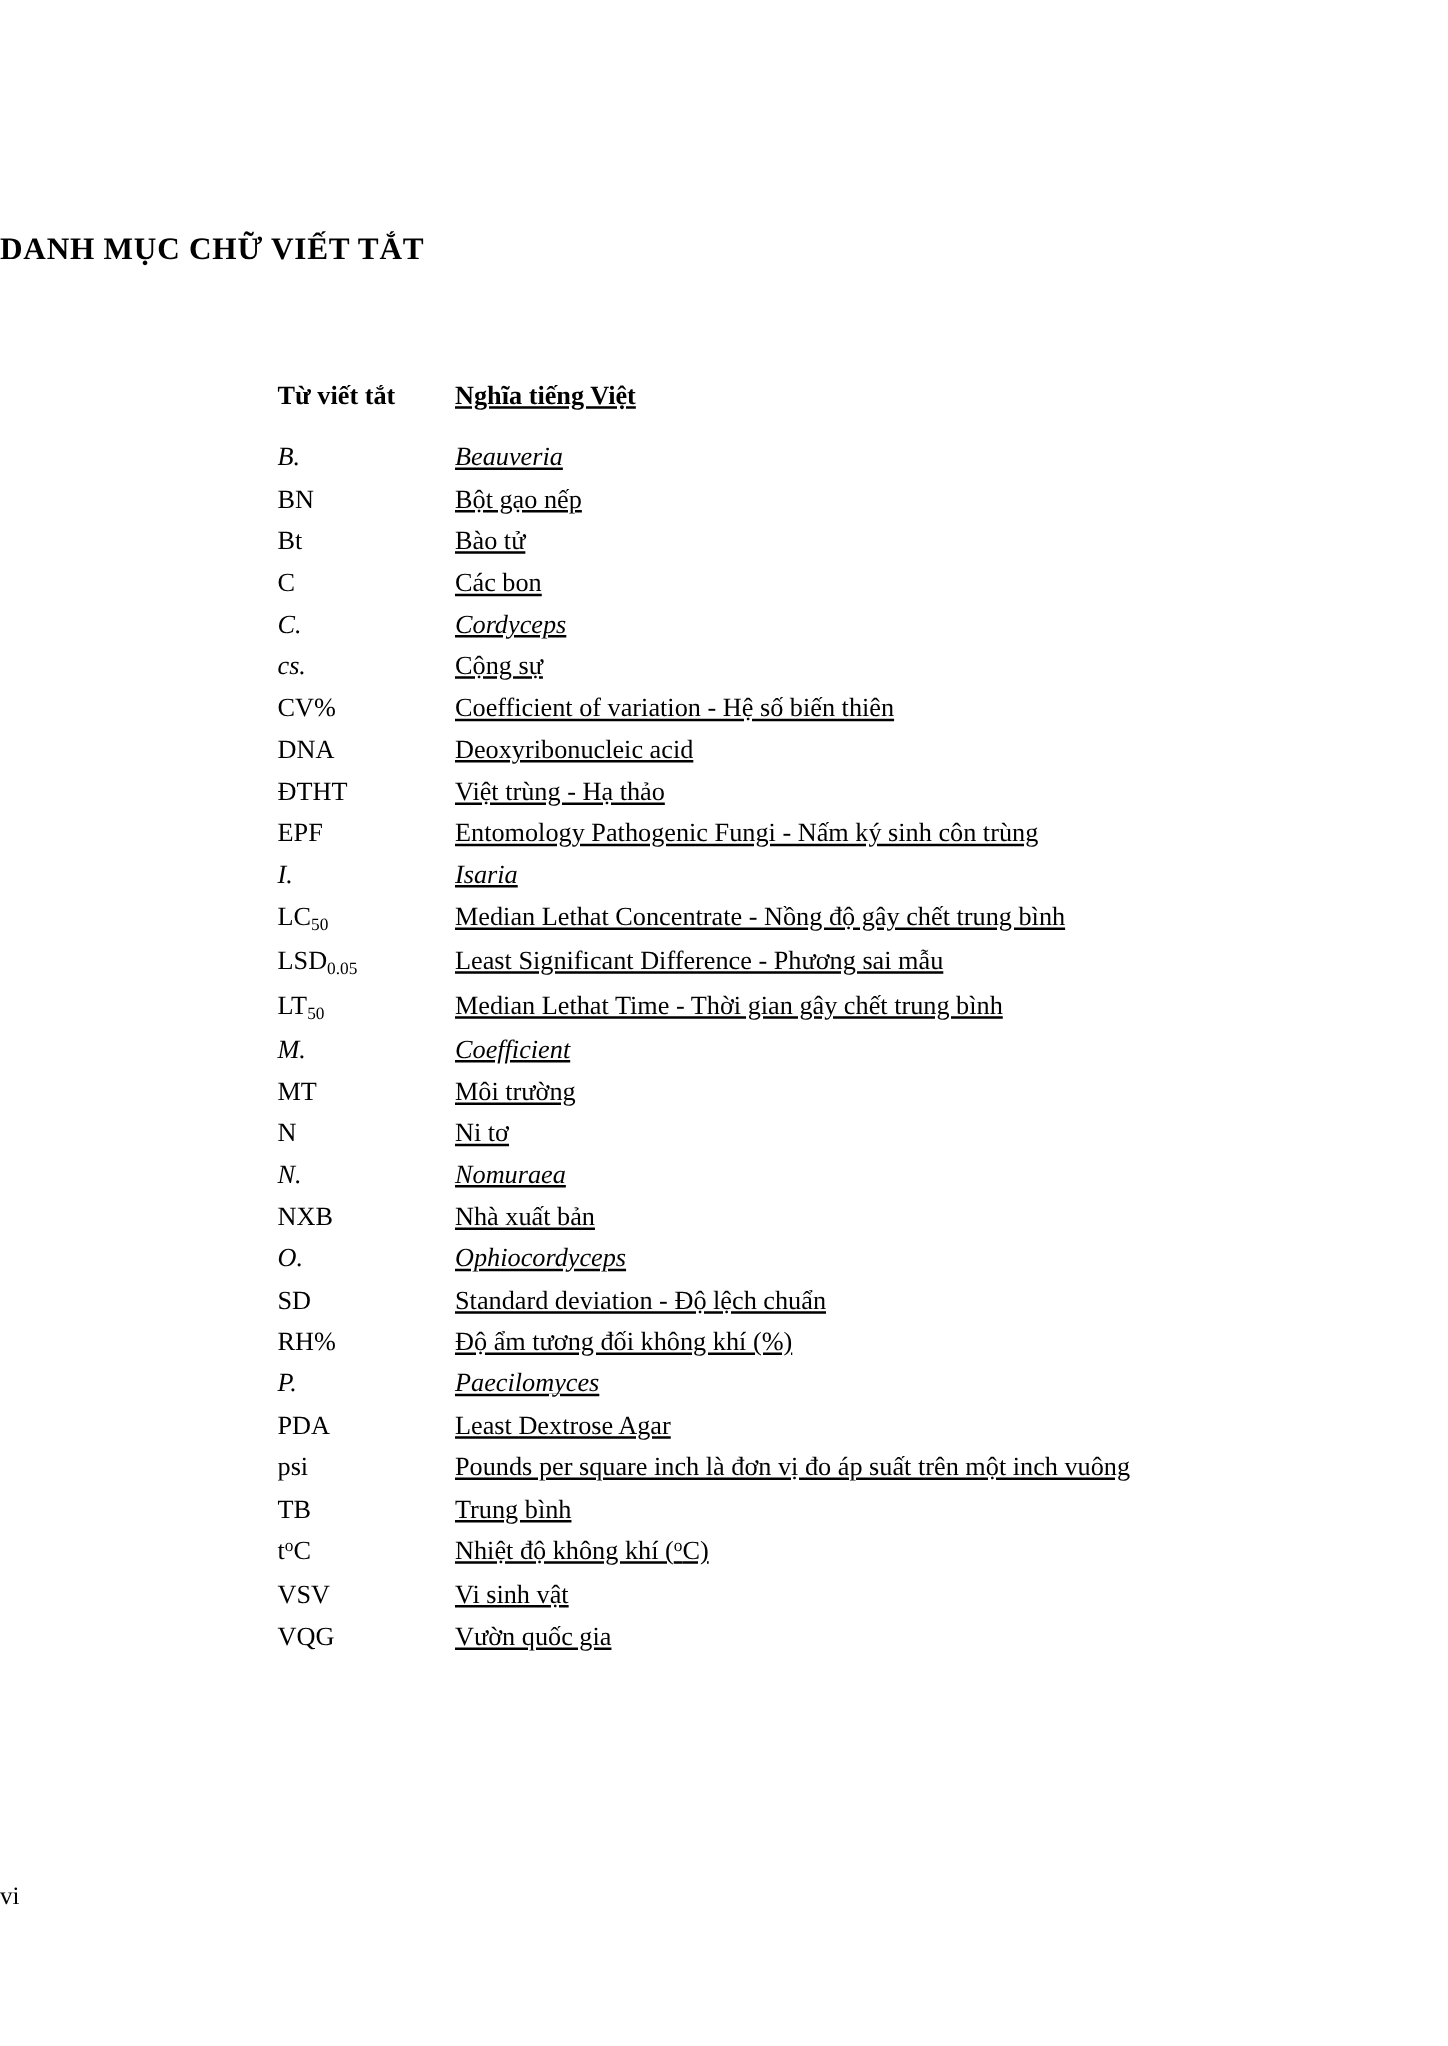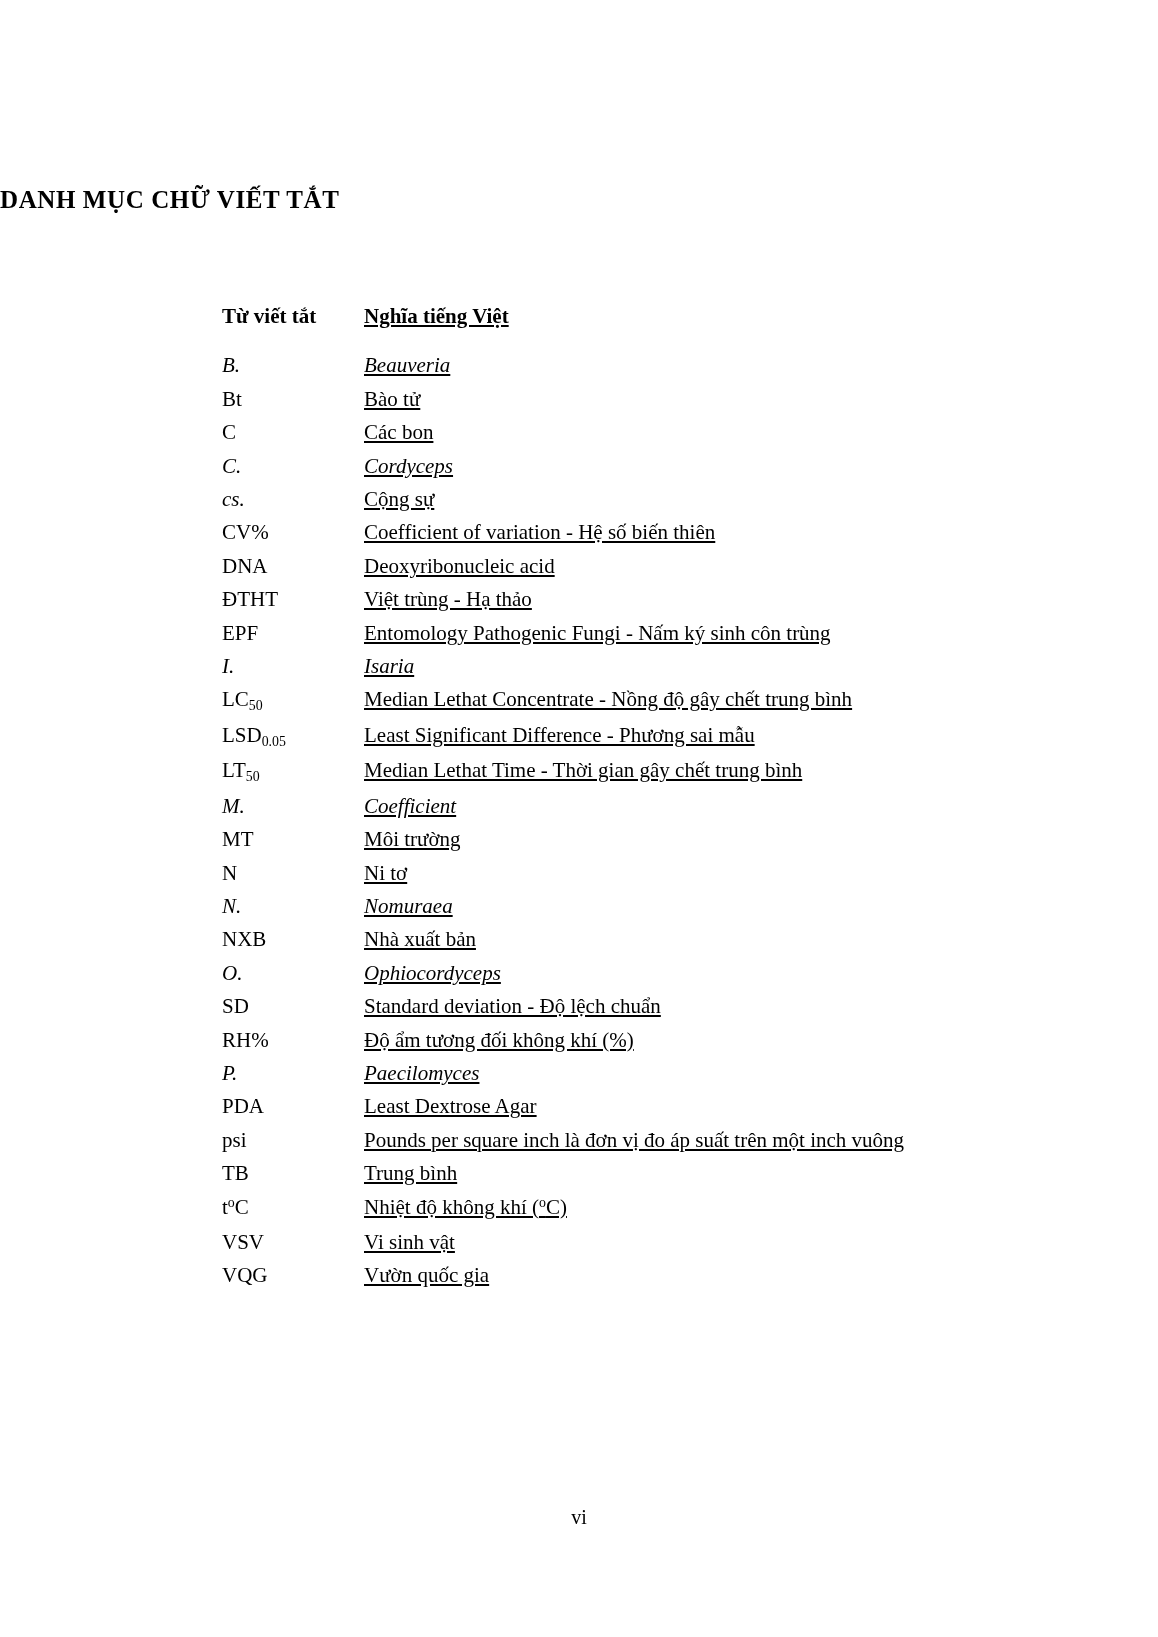--- a/index.html
+++ b/index.html
@@ -64,21 +64,21 @@
     font-size: 0.66em;
     vertical-align: baseline;
     position: relative;
     top: -0.45em;
   }
   .page-number {
     position: absolute;
     bottom: 108px;
     left: 0;
     width: 100%;
-    text-align: center;
+    text-align: left;
     font-size: 20px;
   }
 </style>
 </head>
 <body>
 
 <div class="page">
 
   <div class="doc-title">DANH MỤC CHỮ VIẾT TẮT</div>
 
@@ -86,20 +86,24 @@
     <tbody>
       <tr class="header-row">
         <td class="col-abbr">Từ viết tắt</td>
         <td class="col-mean">Nghĩa tiếng Việt</td>
       </tr>
     <tr>
           <td class="col-abbr italic">B.</td>
           <td class="col-mean italic">Beauveria</td>
         </tr>
         <tr>
+          <td class="col-abbr">BN</td>
+          <td class="col-mean">Bột gạo nếp</td>
+        </tr>
+        <tr>
           <td class="col-abbr">Bt</td>
           <td class="col-mean">Bào tử</td>
         </tr>
         <tr>
           <td class="col-abbr">C</td>
           <td class="col-mean">Các bon</td>
         </tr>
         <tr>
           <td class="col-abbr italic">C.</td>
           <td class="col-mean italic">Cordyceps</td>

